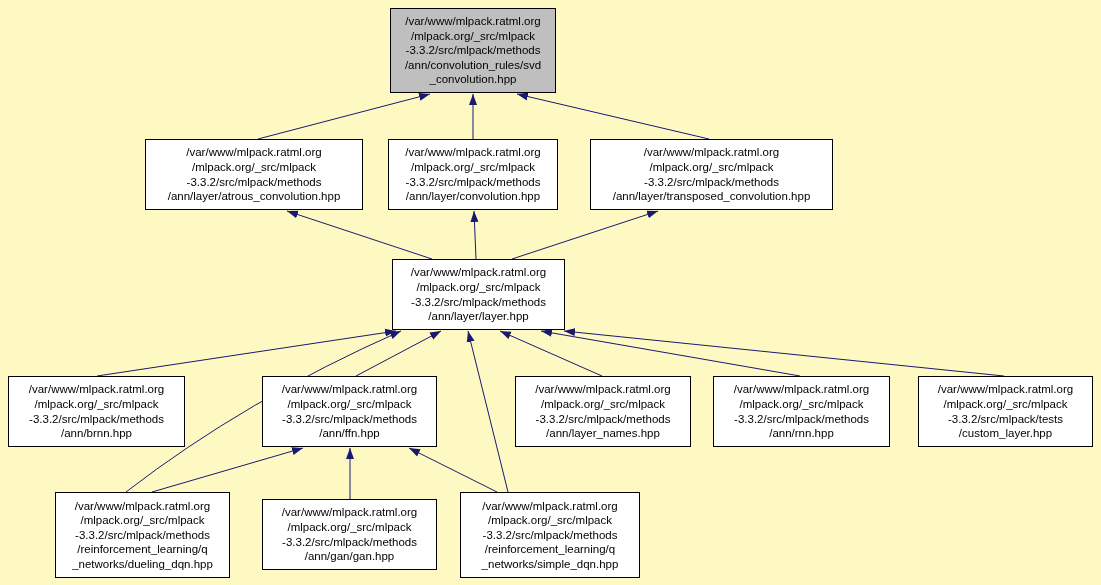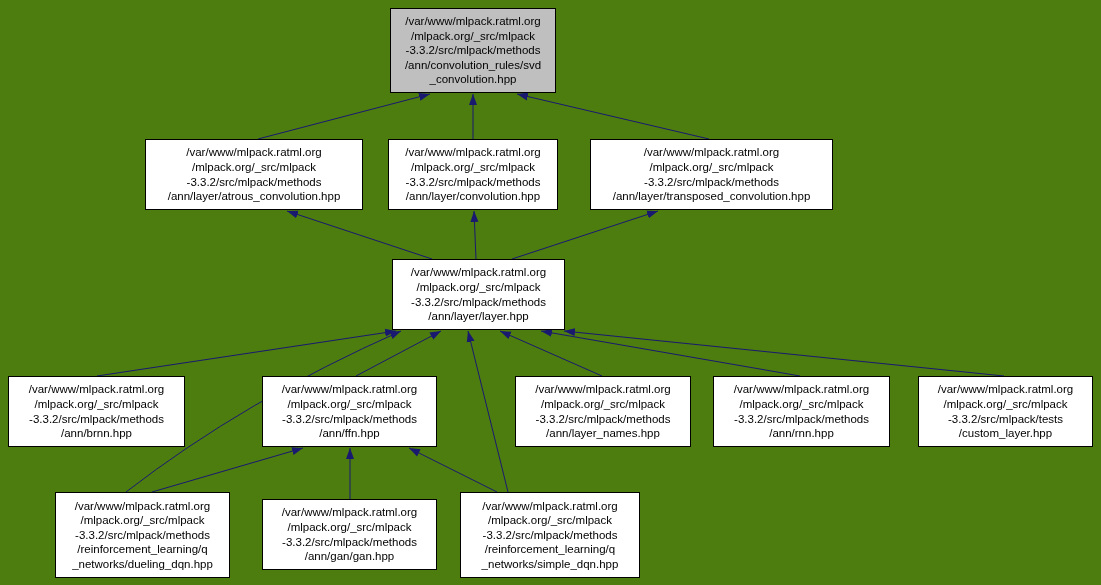--- a/index.html
+++ b/index.html
@@ -1,19 +1,19 @@
 <!DOCTYPE html>
 <html><head>
 <meta charset="utf-8">
 <style>
   html,body{margin:0;padding:0;background:#ffffff;}
   #canvas{
     position:relative;
     width:1101px;height:585px;
-    background:#4d7c0f;
+    background:#fef9c3;
     font-family:"Liberation Sans", sans-serif;
     overflow:hidden;
   }
   #edges{position:absolute;left:0;top:0;width:1101px;height:585px;}
   .edge{stroke:#191970;stroke-width:1;fill:none;}
   .node{
     position:absolute;
     box-sizing:border-box;
     border:1px solid #000000;
     background:#ffffff;

